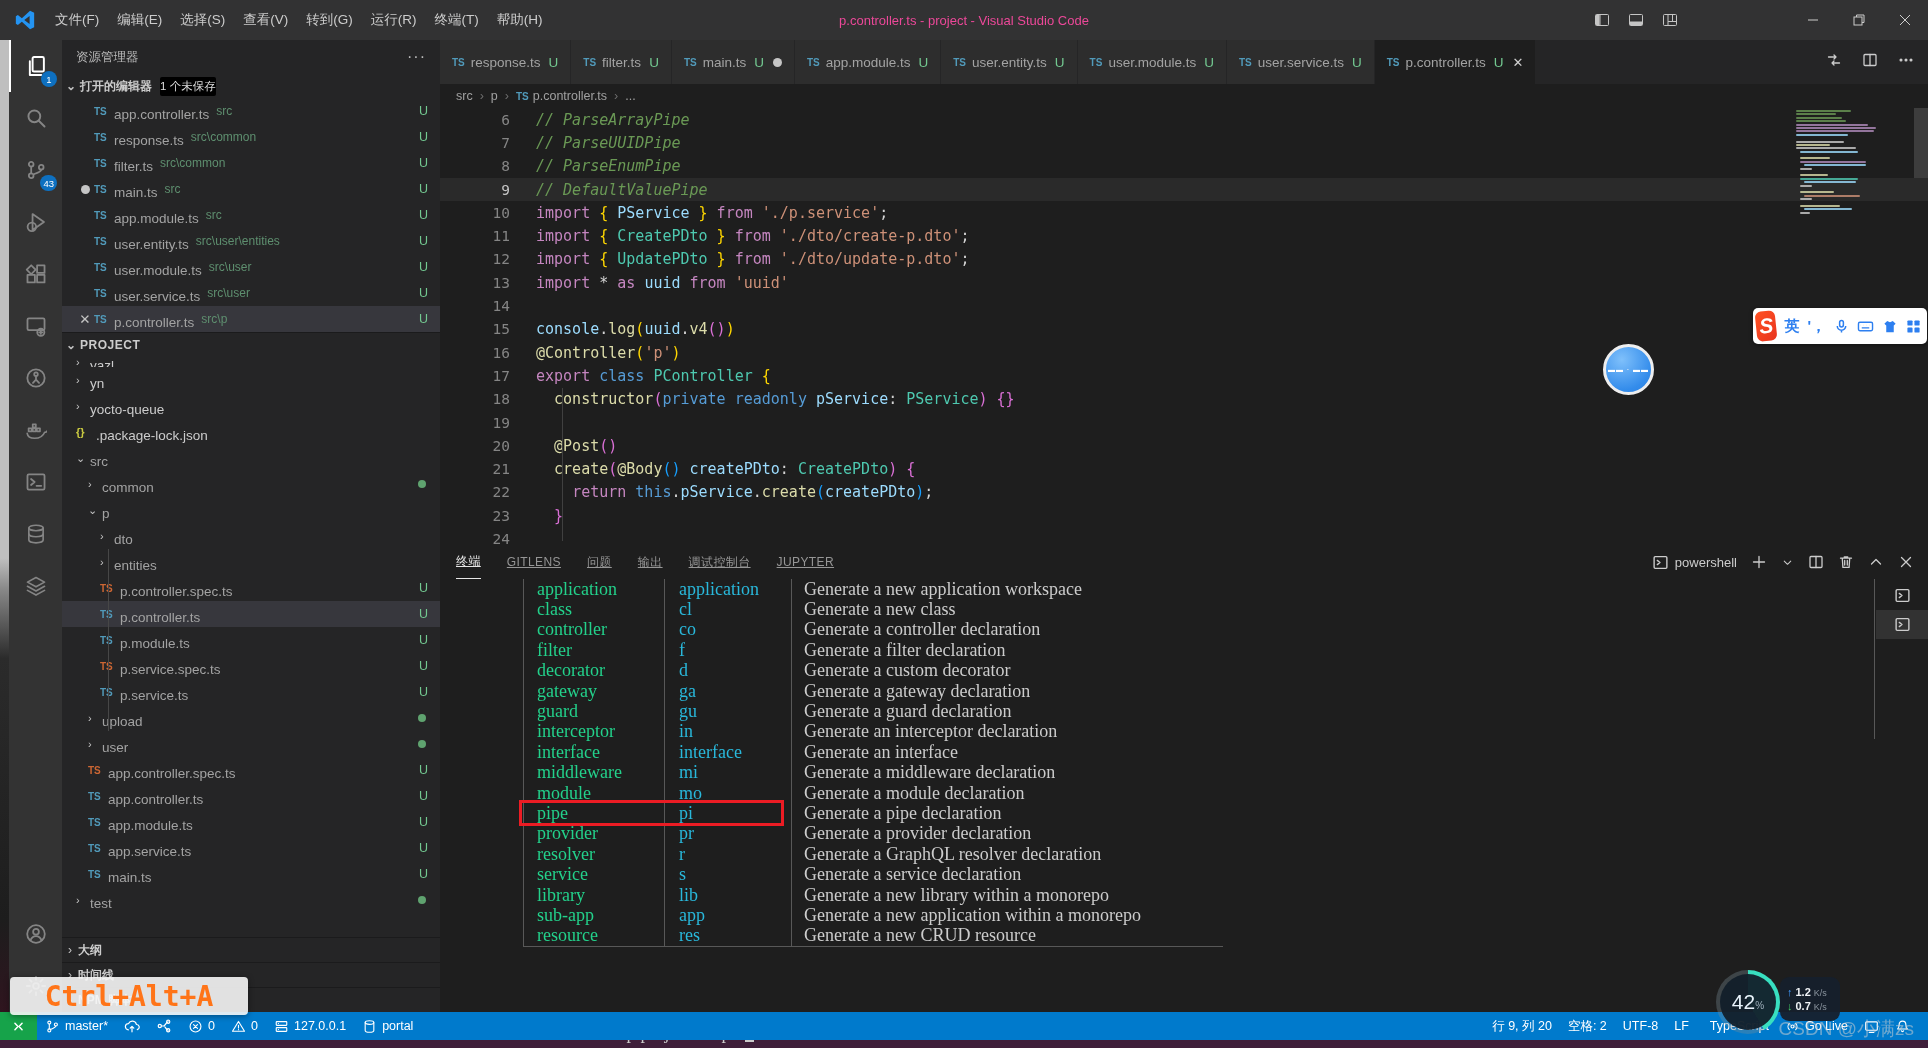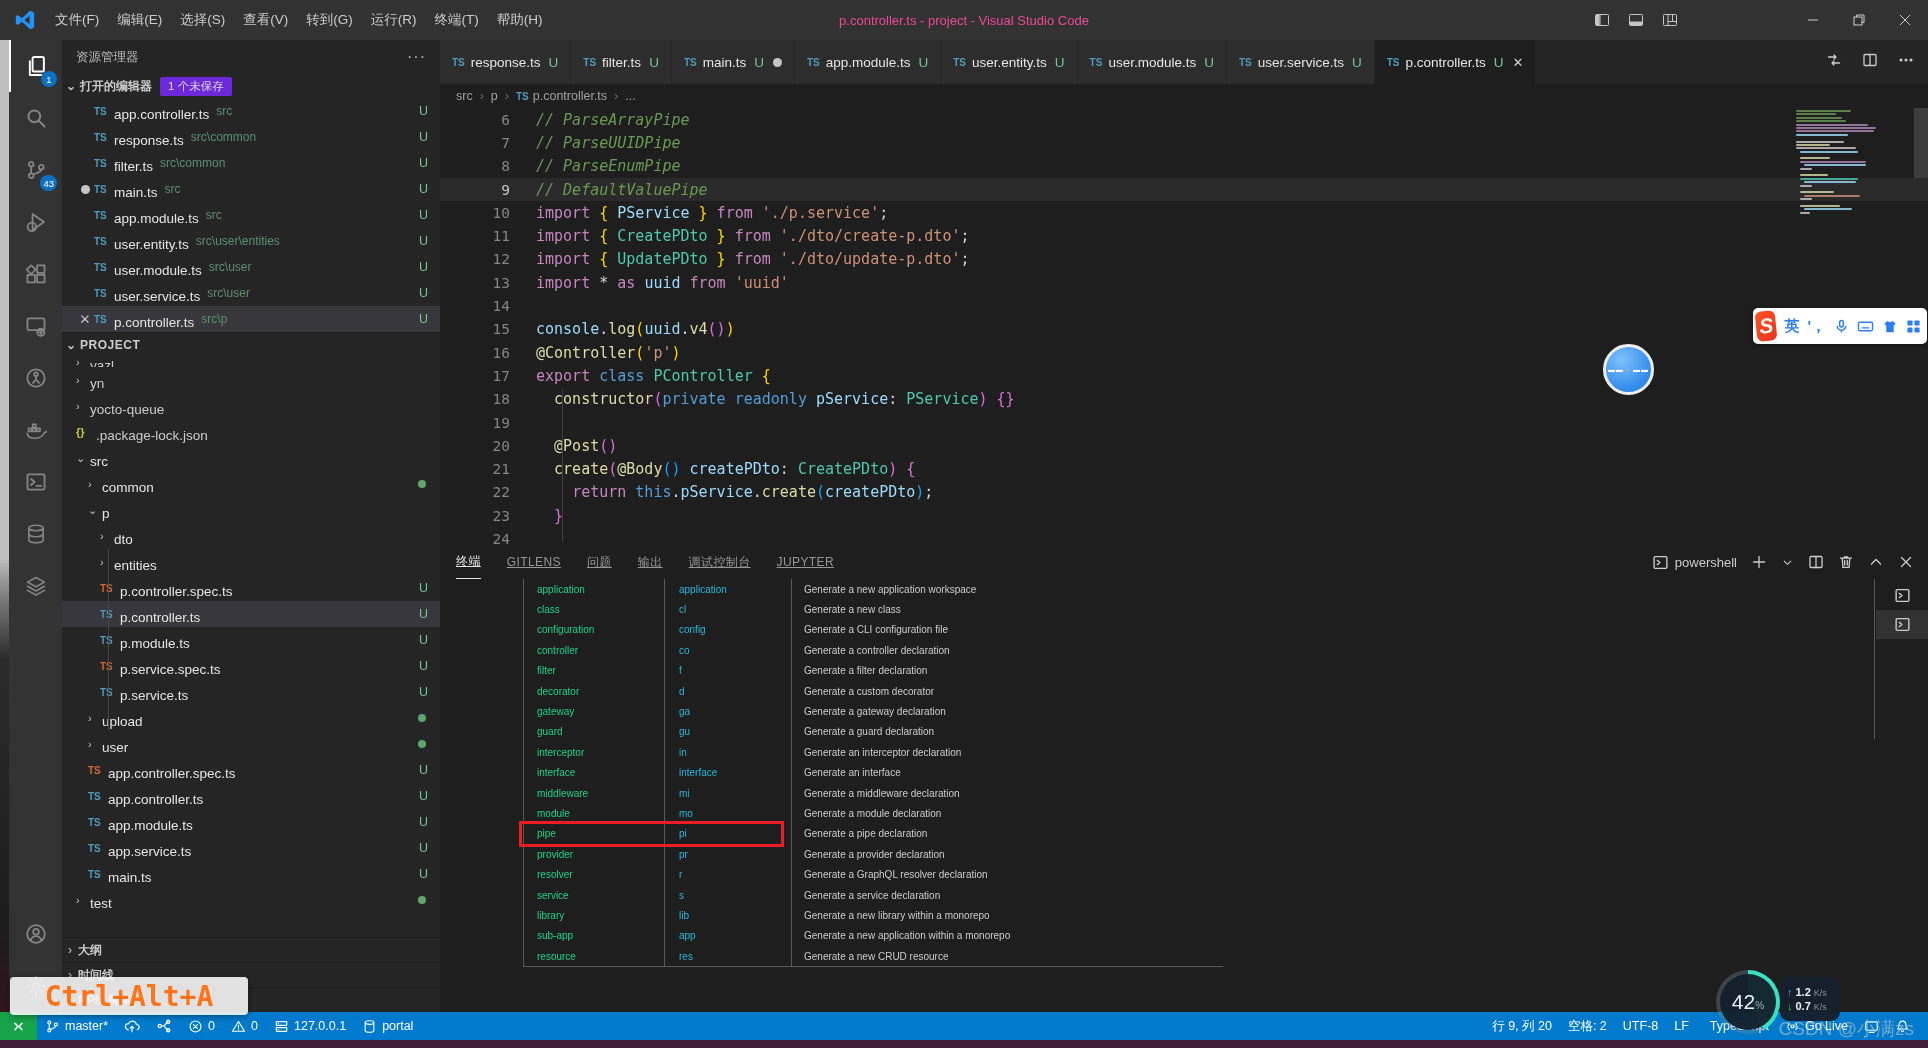--- a/index.html
+++ b/index.html
@@ -29,25 +29,25 @@
     background:#0e70c0; color:#fff; font-size:9.5px; display:flex; align-items:center; justify-content:center; padding:0 3px; }
   #activity-bottom { position:absolute; bottom:0; left:0; }
 
   
   #sidebar { position:absolute; left:62px; top:40px; width:378px; height:972px; background:#252526;
     color:#cccccc; font-size:13px; z-index:9; overflow:hidden; }
   #sidebar-header { height:34px; display:flex; align-items:center; padding:0 14px; font-size:12.5px; color:#bbbbbb; }
   #sidebar-header .spacer { flex:1; }
   .section-row { height:24px; display:flex; align-items:center; font-weight:bold; font-size:12px; color:#cccccc; background:#252526; }
   .section-row .chev { margin:0 4px 0 4px; color:#c5c5c5; }
-  #unsaved-badge { background:#6d28d9; color:#dddddd; font-weight:normal; font-size:11.5px; padding:2px 8px; margin-left:8px; border-radius:2px; }
+  #unsaved-badge { background:#000000; color:#dddddd; font-weight:normal; font-size:11.5px; padding:2px 0; margin-left:8px; border-radius:2px; }
   .oe-row, .tree-row { height:26px; display:flex; align-items:center; position:relative; font-size:13.5px; }
   .oe-row .slot { width:18px; text-align:center; color:#c5c5c5; flex:none; margin-left:14px; }
   .row-name { white-space:nowrap;margin-top:7px; }
-  .green { color:#e5e5e5; }
+  .green { color:#a3a3a3; }
   .gray { color:#cccccc; }
   .row-path { color:#5e8f6f; font-size:12px; margin-left:7px; white-space:nowrap; }
   .row-marker { position:absolute; right:12px; color:#73c991; font-size:12.5px; }
   .dot-marker { width:8px; height:8px; border-radius:50%; background:#5fa36f; position:absolute; right:14px; }
   .mod-dot { width:9px; height:9px; border-radius:50%; background:#c5c5c5; }
   .row-selected { background:#37373d; }
   .ts-ico { font-size:10px; font-weight:bold; color:#519aba; width:20px; flex:none; }
   .ts-ico.orange { color:#cc6633; }
   .json-ico { color:#cbcb41; font-size:11px; font-weight:bold; width:20px; flex:none; }
   .fold-chev { width:14px; color:#c5c5c5; flex:none; font-size:11px; }
@@ -91,21 +91,21 @@
 
   
   #panel { position:absolute; left:440px; top:545px; right:0; height:467px; background:#1e1e1e; z-index:6; }
   #panel-tabs { display:flex; align-items:center; height:34px; padding-left:16px; gap:26px; font-size:12px; color:#969696; }
   .ptab { height:34px; display:flex; align-items:center; letter-spacing:0.4px;text-decoration:underline; }
   .ptab.active { color:#e7e7e7; border-bottom:1px solid #e7e7e7; }
   #panel-controls { position:absolute; right:14px; top:0; height:34px; display:flex; align-items:center; gap:14px; color:#cccccc; font-size:13px; }
   #panel-controls .ps-label { display:flex; align-items:center; gap:6px; }
 
   #term { position:absolute; left:0; top:34px; right:0; bottom:0;
-    font-family:Liberation Sans, sans-serif; font-size:10px; }
+    font-family:Liberation Serif, serif; font-size:18px; }
   #term-table { position:absolute; left:83px; top:0; }
   .trow { display:flex; height:20.4px; align-items:center; position:relative; }
   .tcell-name { width:141px; padding-left:13px; color:#23d18b; border-left:1px solid #585858; height:100%; display:flex; align-items:center; }
   .tcell-alias { width:127px; padding-left:14px; color:#29b8db; border-left:1px solid #585858; height:100%; display:flex; align-items:center; }
   .tcell-desc { padding-left:12px; color:#cccccc; border-left:1px solid #585858; height:100%; display:flex; align-items:center; white-space:nowrap;text-align:right; }
   #table-bottom { height:0; border-top:1px solid #585858; width:700px; }
   #red-box { position:absolute; left:-4px; width:265px; height:26px; border:3px solid #ec1c24; z-index:3; }
   #prompt-line { position:absolute; left:15px; top:444px; color:#cccccc; white-space:pre; }
   #prompt-cursor { display:inline-block; width:9px; height:17px; background:#cccccc; vertical-align:-3px; }
   #term-sep { position:absolute; right:53px; top:0; width:1px; height:160px; background:#585858; }
@@ -694,25 +694,20 @@
           <span class="tcell-name">application</span>
           <span class="tcell-alias">application</span>
           <span class="tcell-desc">Generate a new application workspace</span>
         </div>
         <div class="trow">
           <span class="tcell-name">class</span>
           <span class="tcell-alias">cl</span>
           <span class="tcell-desc">Generate a new class</span>
         </div>
         <div class="trow">
-          <span class="tcell-name">configuration</span>
-          <span class="tcell-alias">config</span>
-          <span class="tcell-desc">Generate a CLI configuration file</span>
-        </div>
-        <div class="trow">
           <span class="tcell-name">controller</span>
           <span class="tcell-alias">co</span>
           <span class="tcell-desc">Generate a controller declaration</span>
         </div>
         <div class="trow">
           <span class="tcell-name">filter</span>
           <span class="tcell-alias">f</span>
           <span class="tcell-desc">Generate a filter declaration</span>
         </div>
         <div class="trow">

